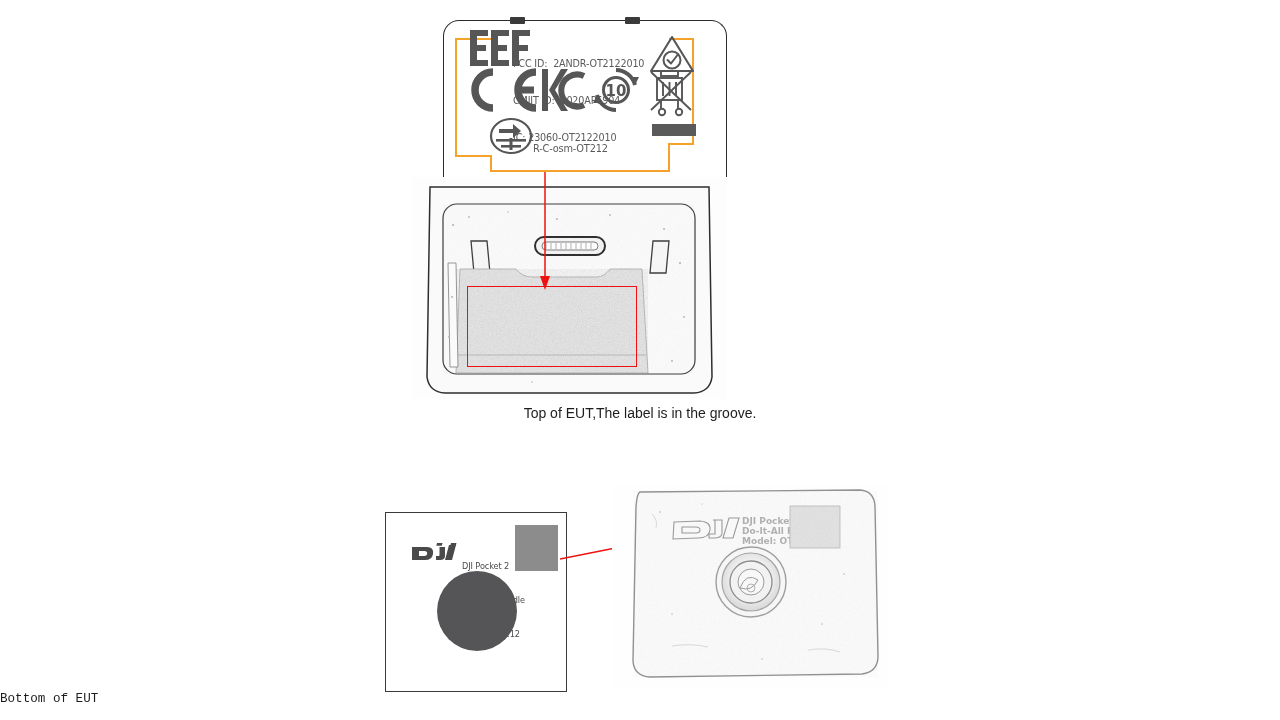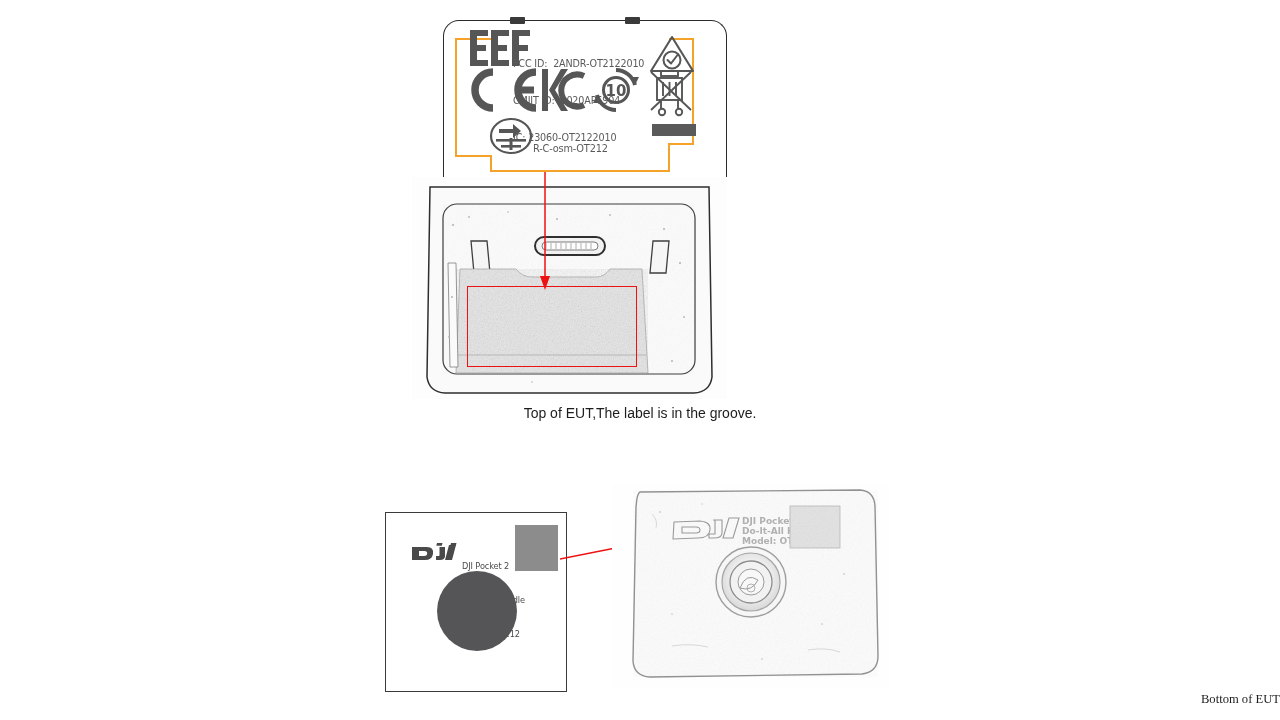--- a/index.html
+++ b/index.html
@@ -296,22 +296,22 @@
     width: 150px;
     height: 40px;
     pointer-events: none;
   }
 
   #caption-bottom {
     position: absolute;
     left: 0;
     top: 222px;
     width: 1280px;
-    text-align: right;
-    font-family: Liberation Serif, serif;
+    text-align: left;
+    font-family: Liberation Mono, monospace;
     font-size: 12.6px;
     color: #1d1d1d;
   }
 </style>
 </head>
 <body>
 
 <div class="page">
 
   <div id="section-top">

